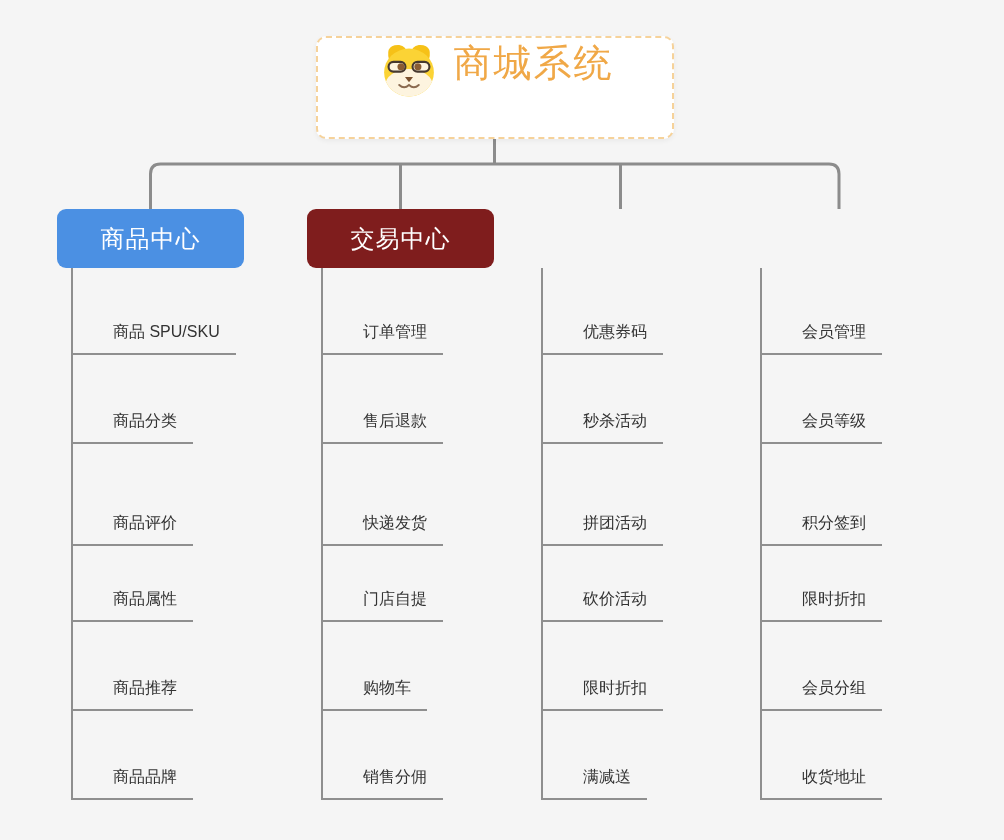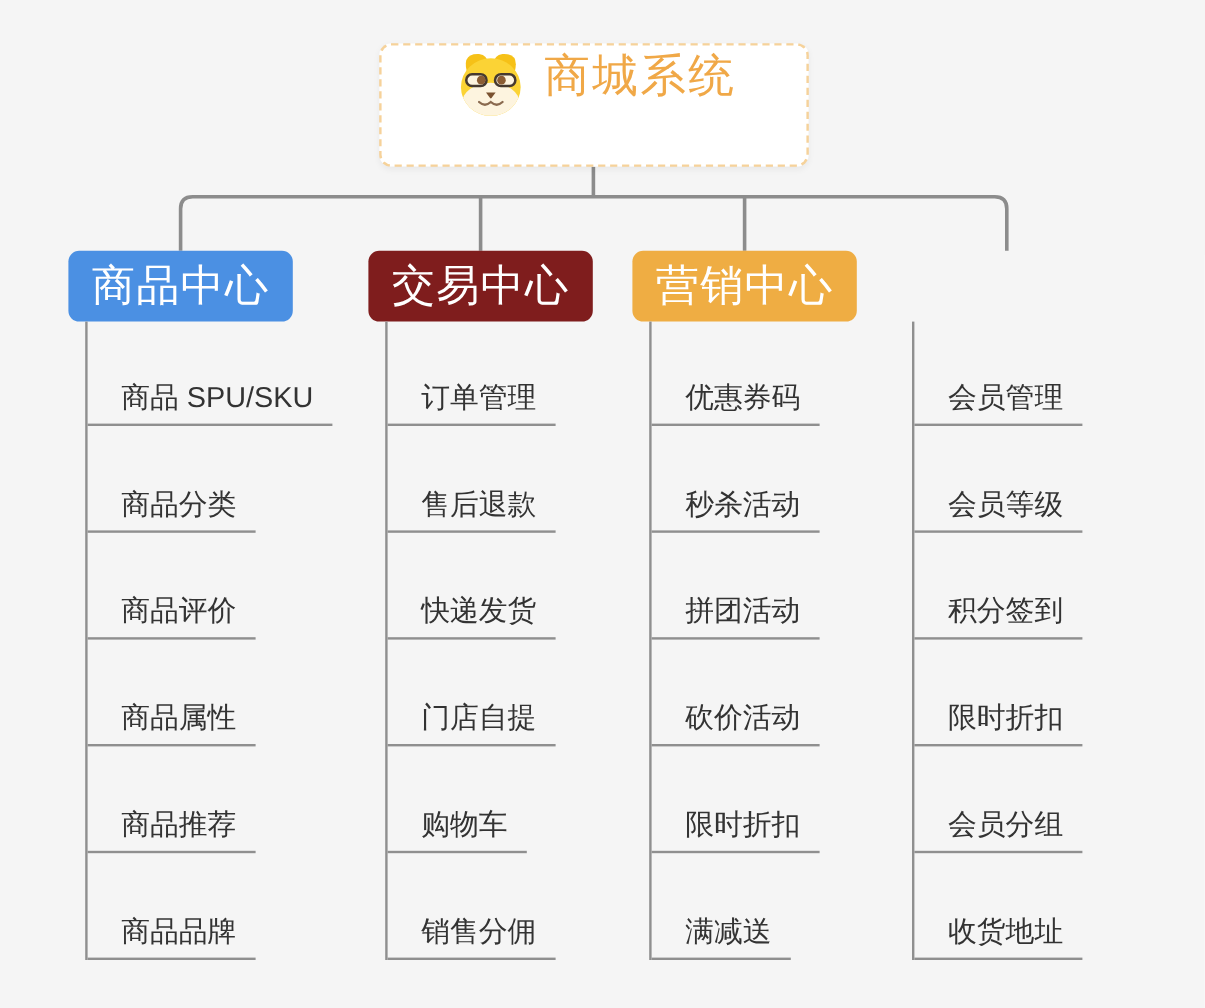--- a/index.html
+++ b/index.html
@@ -50,21 +50,21 @@
   
   .branch-header {
     position: absolute;
     top: 209px;
     height: 59px;
     border-radius: 9px;
     display: flex;
     align-items: center;
     justify-content: center;
     color: #ffffff;
-    font-size: 36px;
+    font-size: 24px;
     letter-spacing: 1px;
     cursor: pointer;
   }
   .bh0 { left: 57px;  width: 187px; }
   .bh1 { left: 307px; width: 187px; }
   .bh2 { left: 527px; width: 187px; }
   .bh3 { left: 745px; width: 188px; }
   
   .column {
     position: absolute;
@@ -73,30 +73,30 @@
     border-left: 2px solid #8f8f8f;
   }
   .col0 { left: 71px; }
   .col1 { left: 321px; }
   .col2 { left: 541px; }
   .col3 { left: 760px; }
   .sub-item {
     position: absolute;
     left: 0;
     white-space: nowrap;
-    font-size: 24px;
+    font-size: 16px;
     line-height: 30px;
     color: #333333;
-    padding: 0 16px 6px 28px;
+    padding: 0 16px 6px 40px;
     border-bottom: 2px solid #8f8f8f;
     cursor: pointer;
   }
   .r0 { top: 49px; }
   .r1 { top: 138px; }
-  .r2 { top: 227px; }
+  .r2 { top: 240px; }
   .r3 { top: 316px; }
   .r4 { top: 405px; }
   .r5 { top: 494px; }
 </style>
 </head>
 <body>
 
 <div class="canvas">
 
   <svg class="connectors" width="1004" height="840" viewBox="0 0 1004 840">
@@ -126,21 +126,20 @@
         </g>
         <path d="M31.5 43 h9 l-3.8 5.2 q-0.7 0.9 -1.4 0 Z" fill="#7a5230"></path>
         <path d="M25 52 Q30.5 57 36 52 Q41.5 57 47 52" fill="none" stroke="#8a6a4f" stroke-width="2.2" stroke-linecap="round"></path>
       </svg>
     </span>
     <span class="root-title">商城系统</span>
   </div>
 
   <div class="branch-header bh0" style="background-color: rgb(75, 144, 227);">商品中心</div>
   <div class="branch-header bh1" style="background-color: #7f1d1d;">交易中心</div>
-  <div class="branch-header bh2" style="background-color: rgb(239, 173, 67);">营销中心</div>
 
   <div class="column col0">
     <div class="sub-item r0">商品 SPU/SKU</div>
     <div class="sub-item r1">商品分类</div>
     <div class="sub-item r2">商品评价</div>
     <div class="sub-item r3">商品属性</div>
     <div class="sub-item r4">商品推荐</div>
     <div class="sub-item r5">商品品牌</div>
   </div>
 

